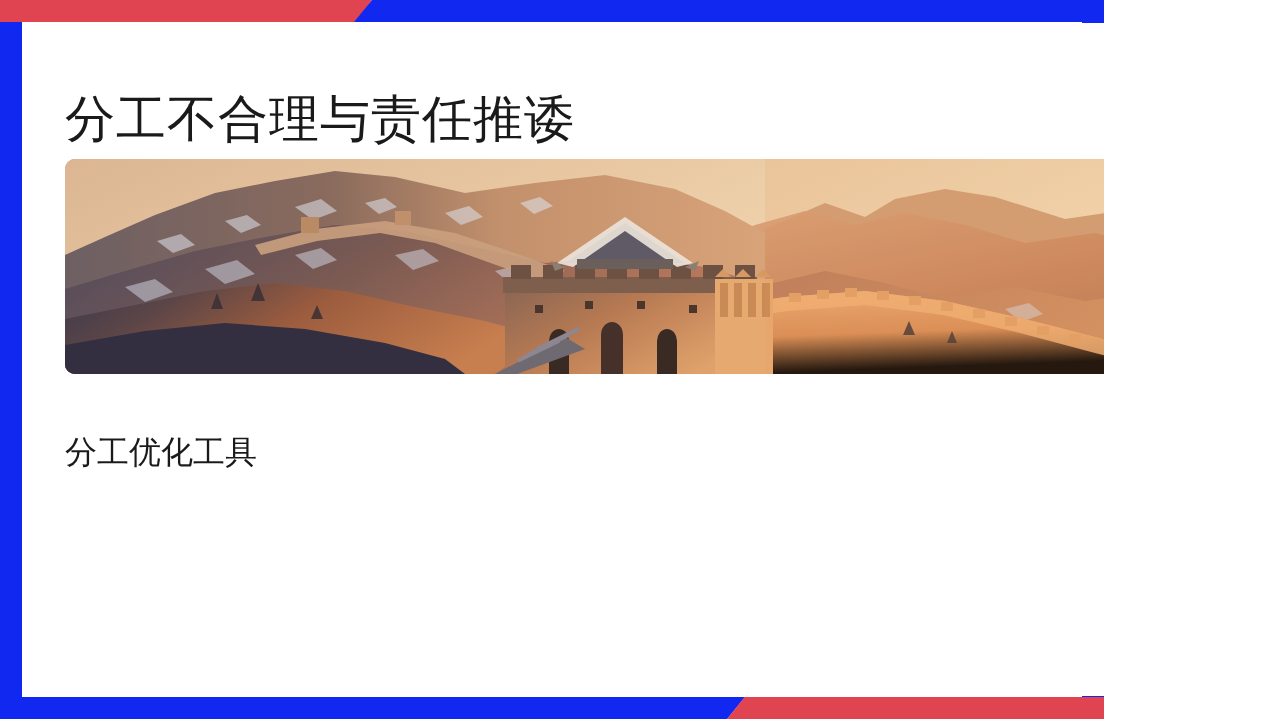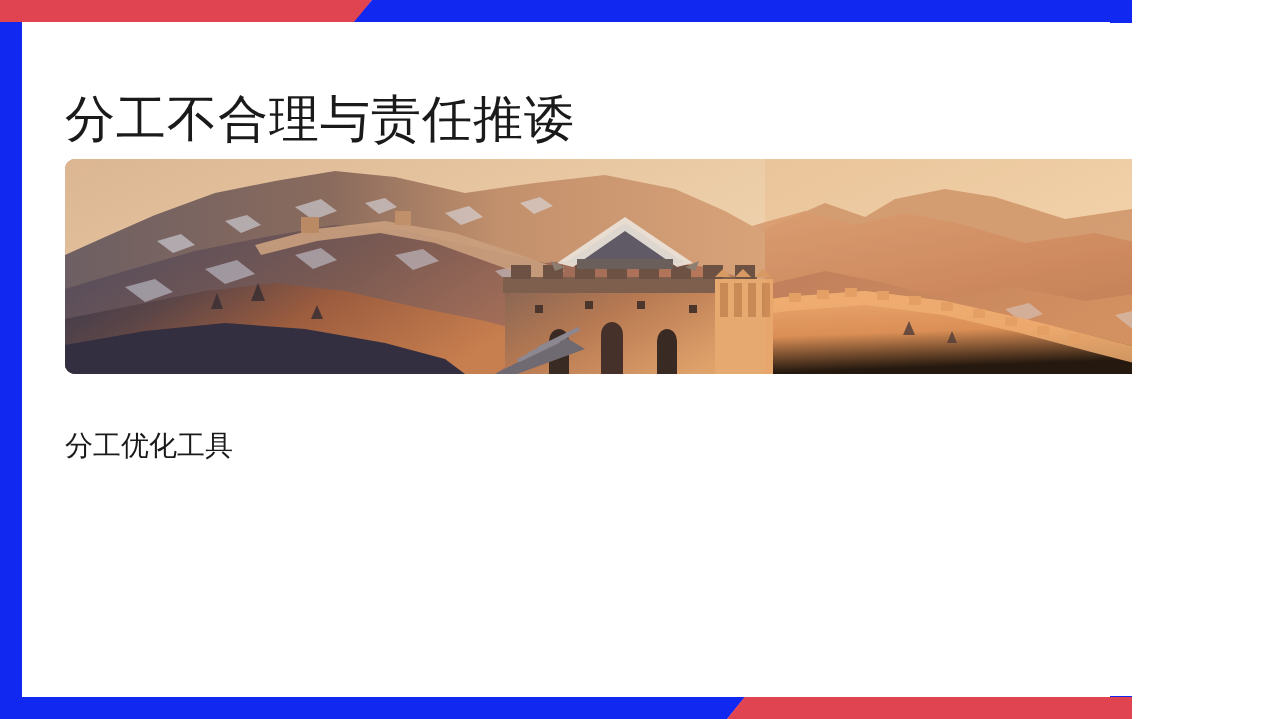--- a/index.html
+++ b/index.html
@@ -10,21 +10,20 @@
   body {
     font-family: "Liberation Sans", "DejaVu Sans", sans-serif;
   }
 
   #slide {
     position: relative;
     width: 1104px;
     height: 719px;
     background: #ffffff;
     overflow: hidden;
-    padding-left: 28px;
   }
 
   
   .deco-top {
     position: absolute;
     top: 0;
     left: 0;
     width: 1280px;
     height: 22px;
     overflow: hidden;
@@ -121,21 +120,21 @@
     overflow: hidden;
     background: #c9805a;
   }
   .hero svg { display: block; width: 100%; height: 100%; }
 
   
   .subhead {
     position: absolute;
     left: 42px;
     top: 383px;
-    font-size: 28px;
+    font-size: 32px;
     line-height: 1.2;
     color: #1a1a1a;
     font-weight: 400;
     white-space: nowrap;
   }
   .body-text {
     position: absolute;
     left: 42px;
     top: 443px;
     width: 1150px;

